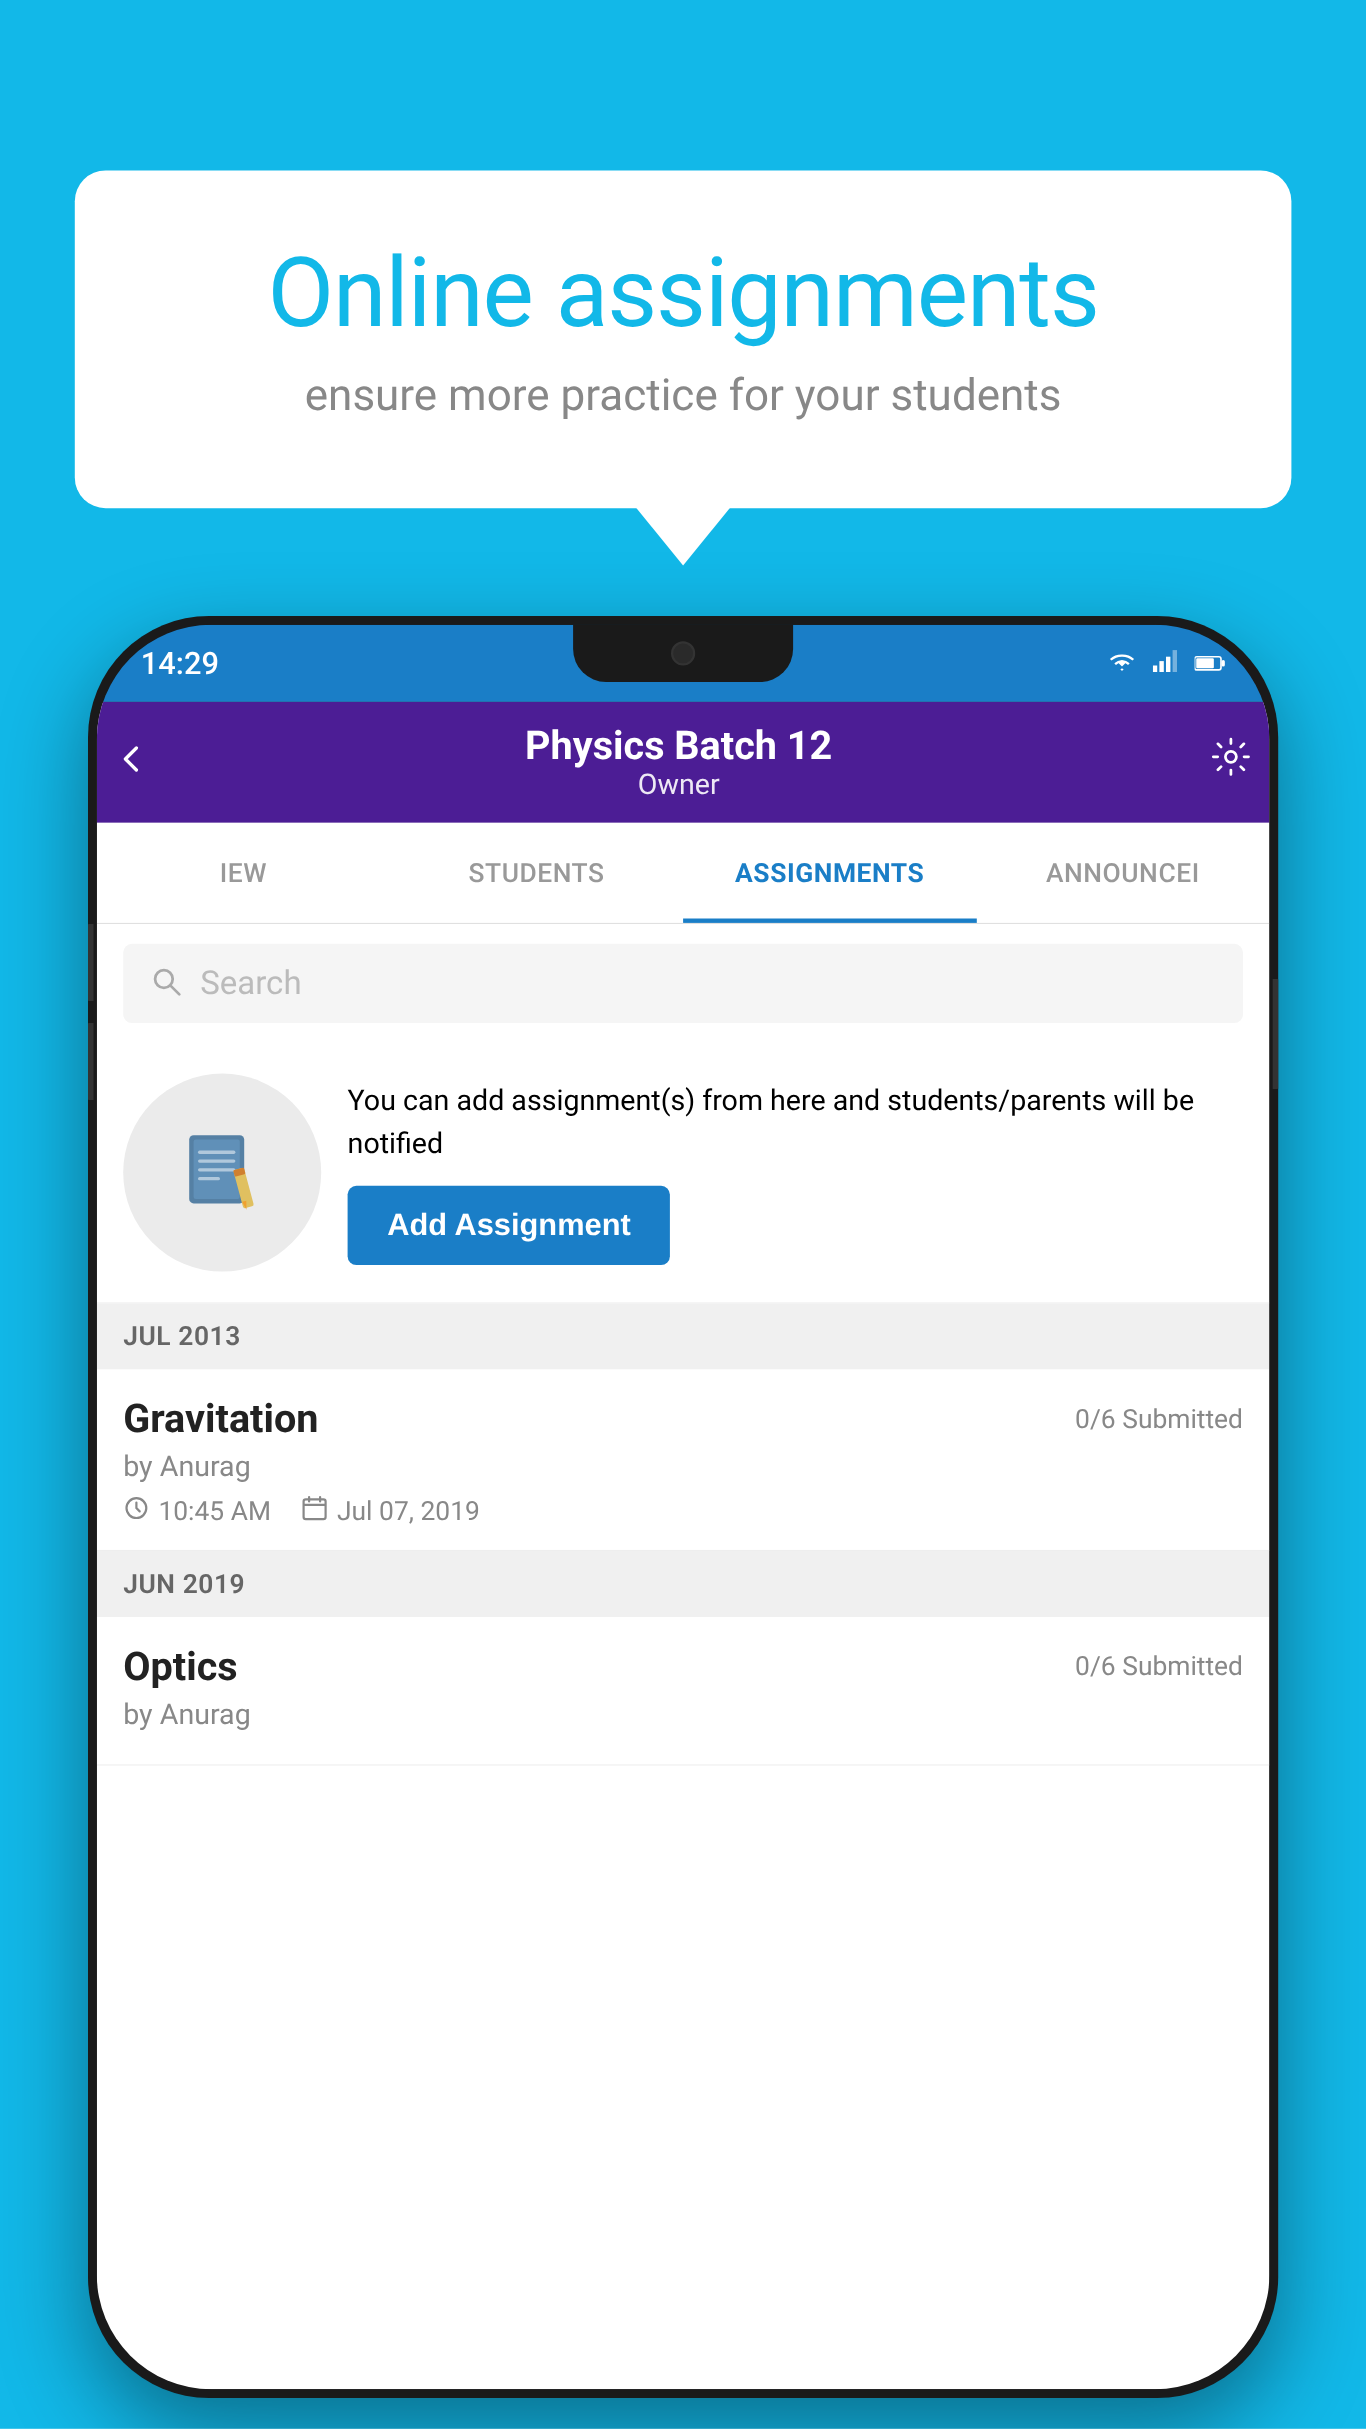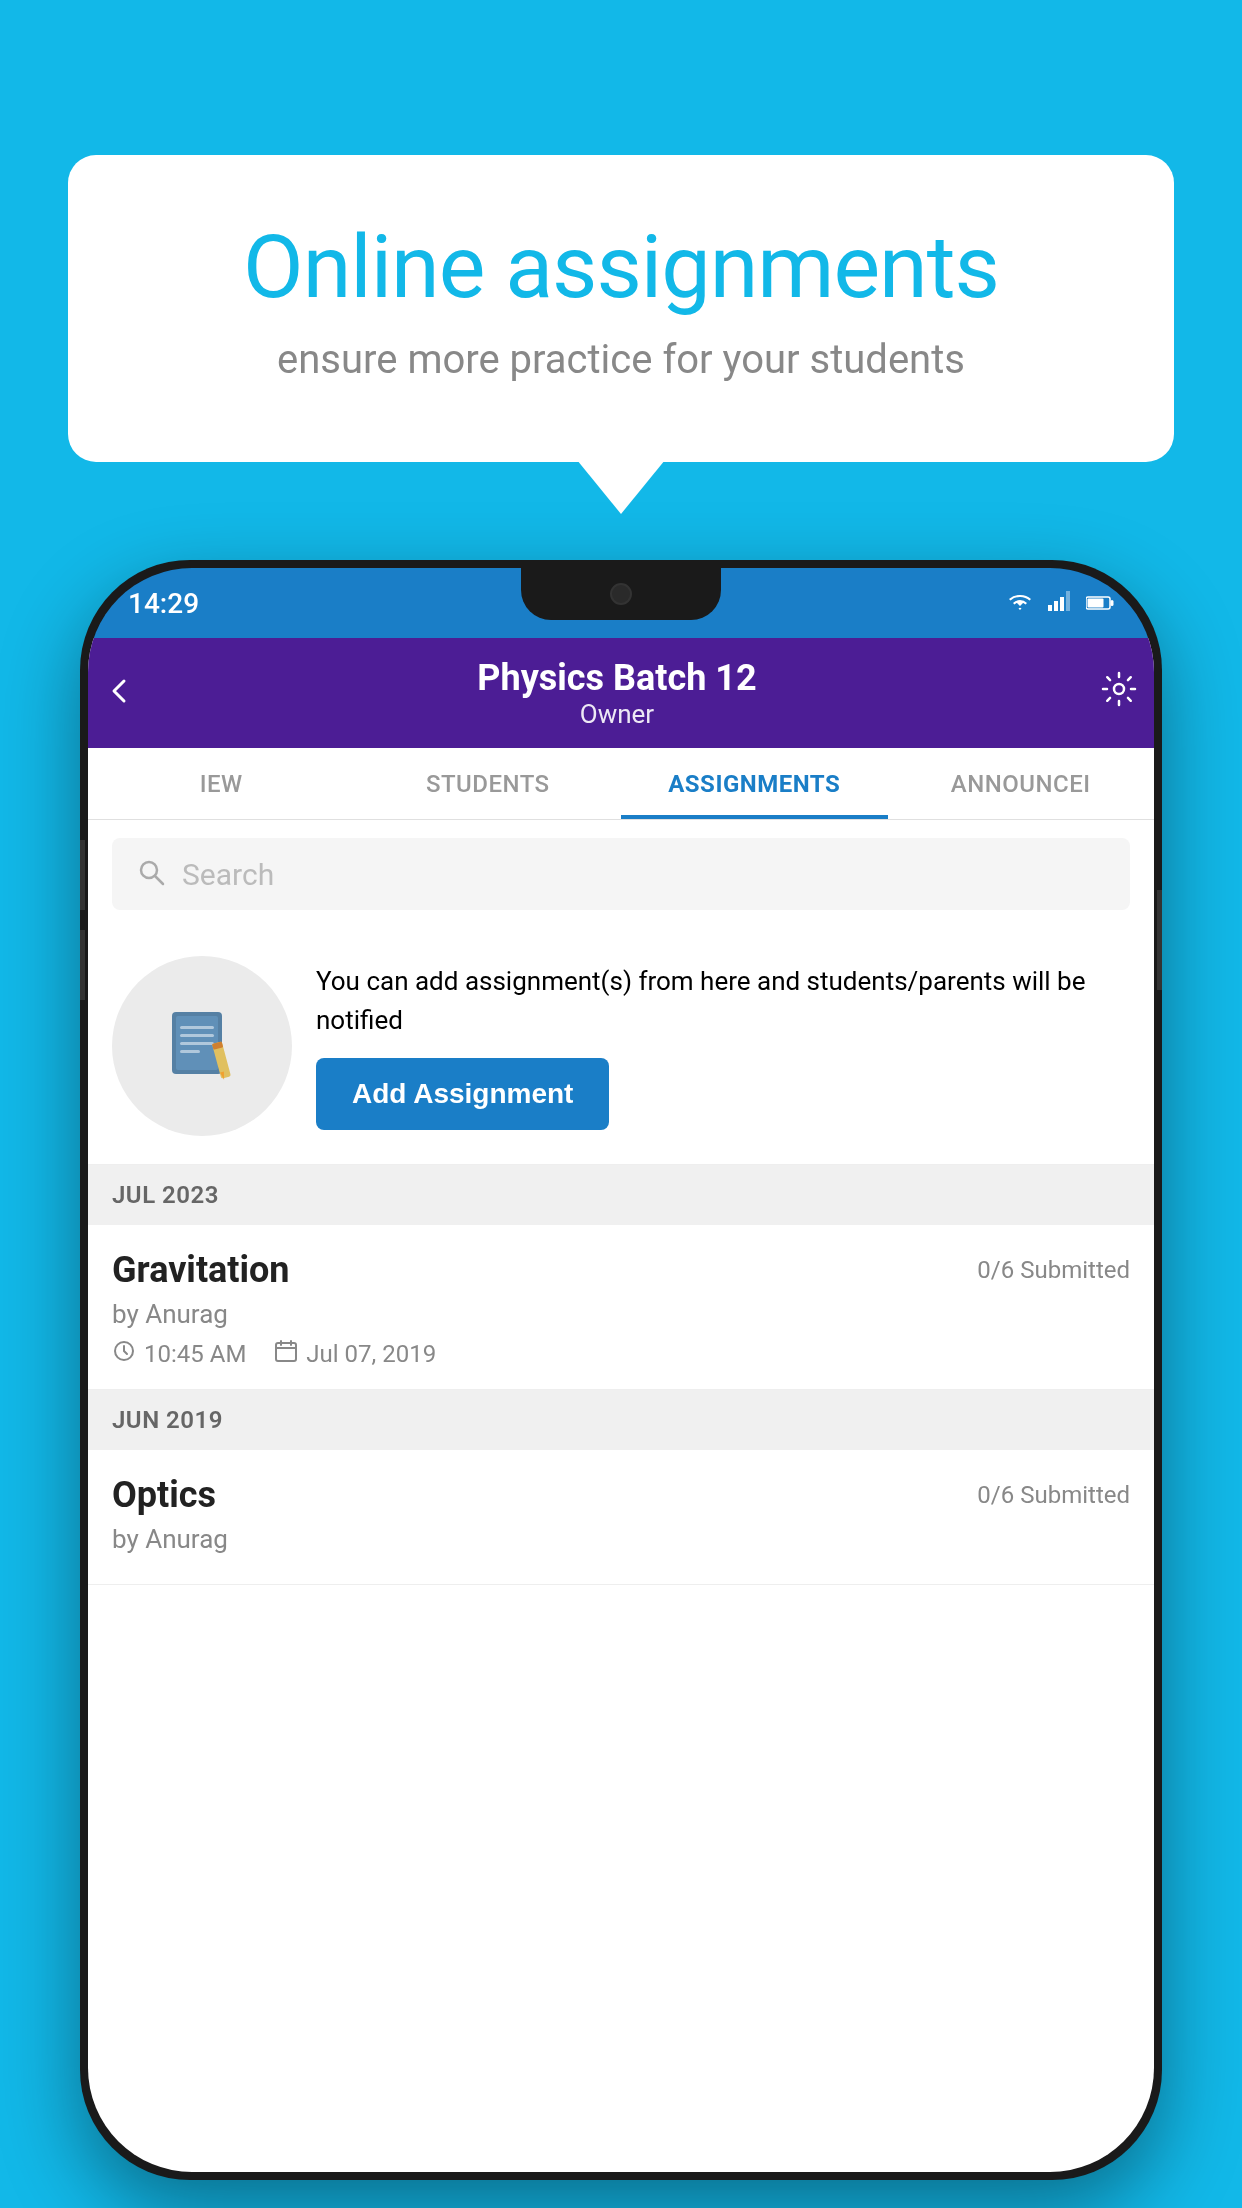--- a/index.html
+++ b/index.html
@@ -172,21 +172,21 @@
     .settings-icon {
       color: white;
       font-size: 38px;
     }
 
     
     .tab-bar {
       display: flex;
       background: white;
       border-bottom: 1px solid #e0e0e0;
-      height: 72px;
+      height: 92px;
       overflow: hidden;
     }
 
     .tab-item {
       flex: 1;
       display: flex;
       align-items: center;
       justify-content: center;
       font-size: 24px;
       color: #999;
@@ -477,21 +477,21 @@
               <rect x="50" y="40" width="10" height="6" rx="1" fill="#d08030" transform="rotate(-15 50 40)"></rect>
             </svg>
           </span>
         </div>
         <div class="promo-content">
           <div class="promo-text">You can add assignment(s) from here and students/parents will be notified</div>
           <button class="add-assignment-btn">Add Assignment</button>
         </div>
       </div>
 
-      <div class="section-header">JUL 2023</div>
+      <div class="section-header">JUL 2013</div>
       <div class="assignment-item">
         <div class="assignment-row1">
           <span class="assignment-title">Gravitation</span>
           <span class="assignment-submitted">0/6 Submitted</span>
         </div>
         <div class="assignment-author">by Anurag</div>
         <div class="assignment-meta">
           <div class="meta-item">
             <span>
               <svg width="24" height="24" viewBox="0 0 24 24" fill="none">

